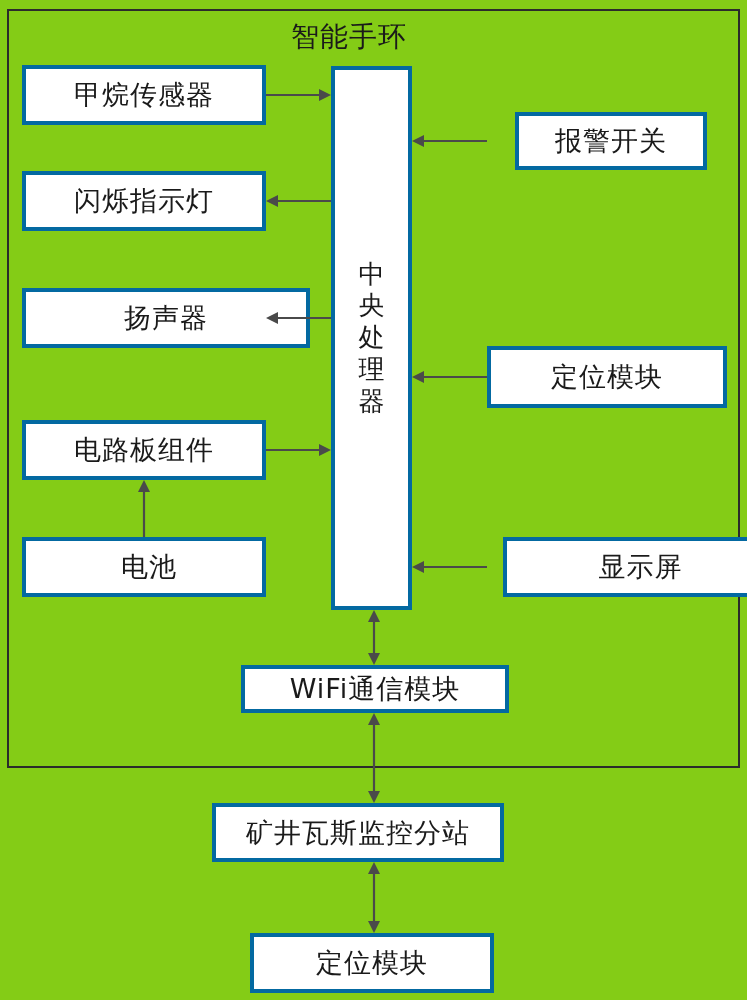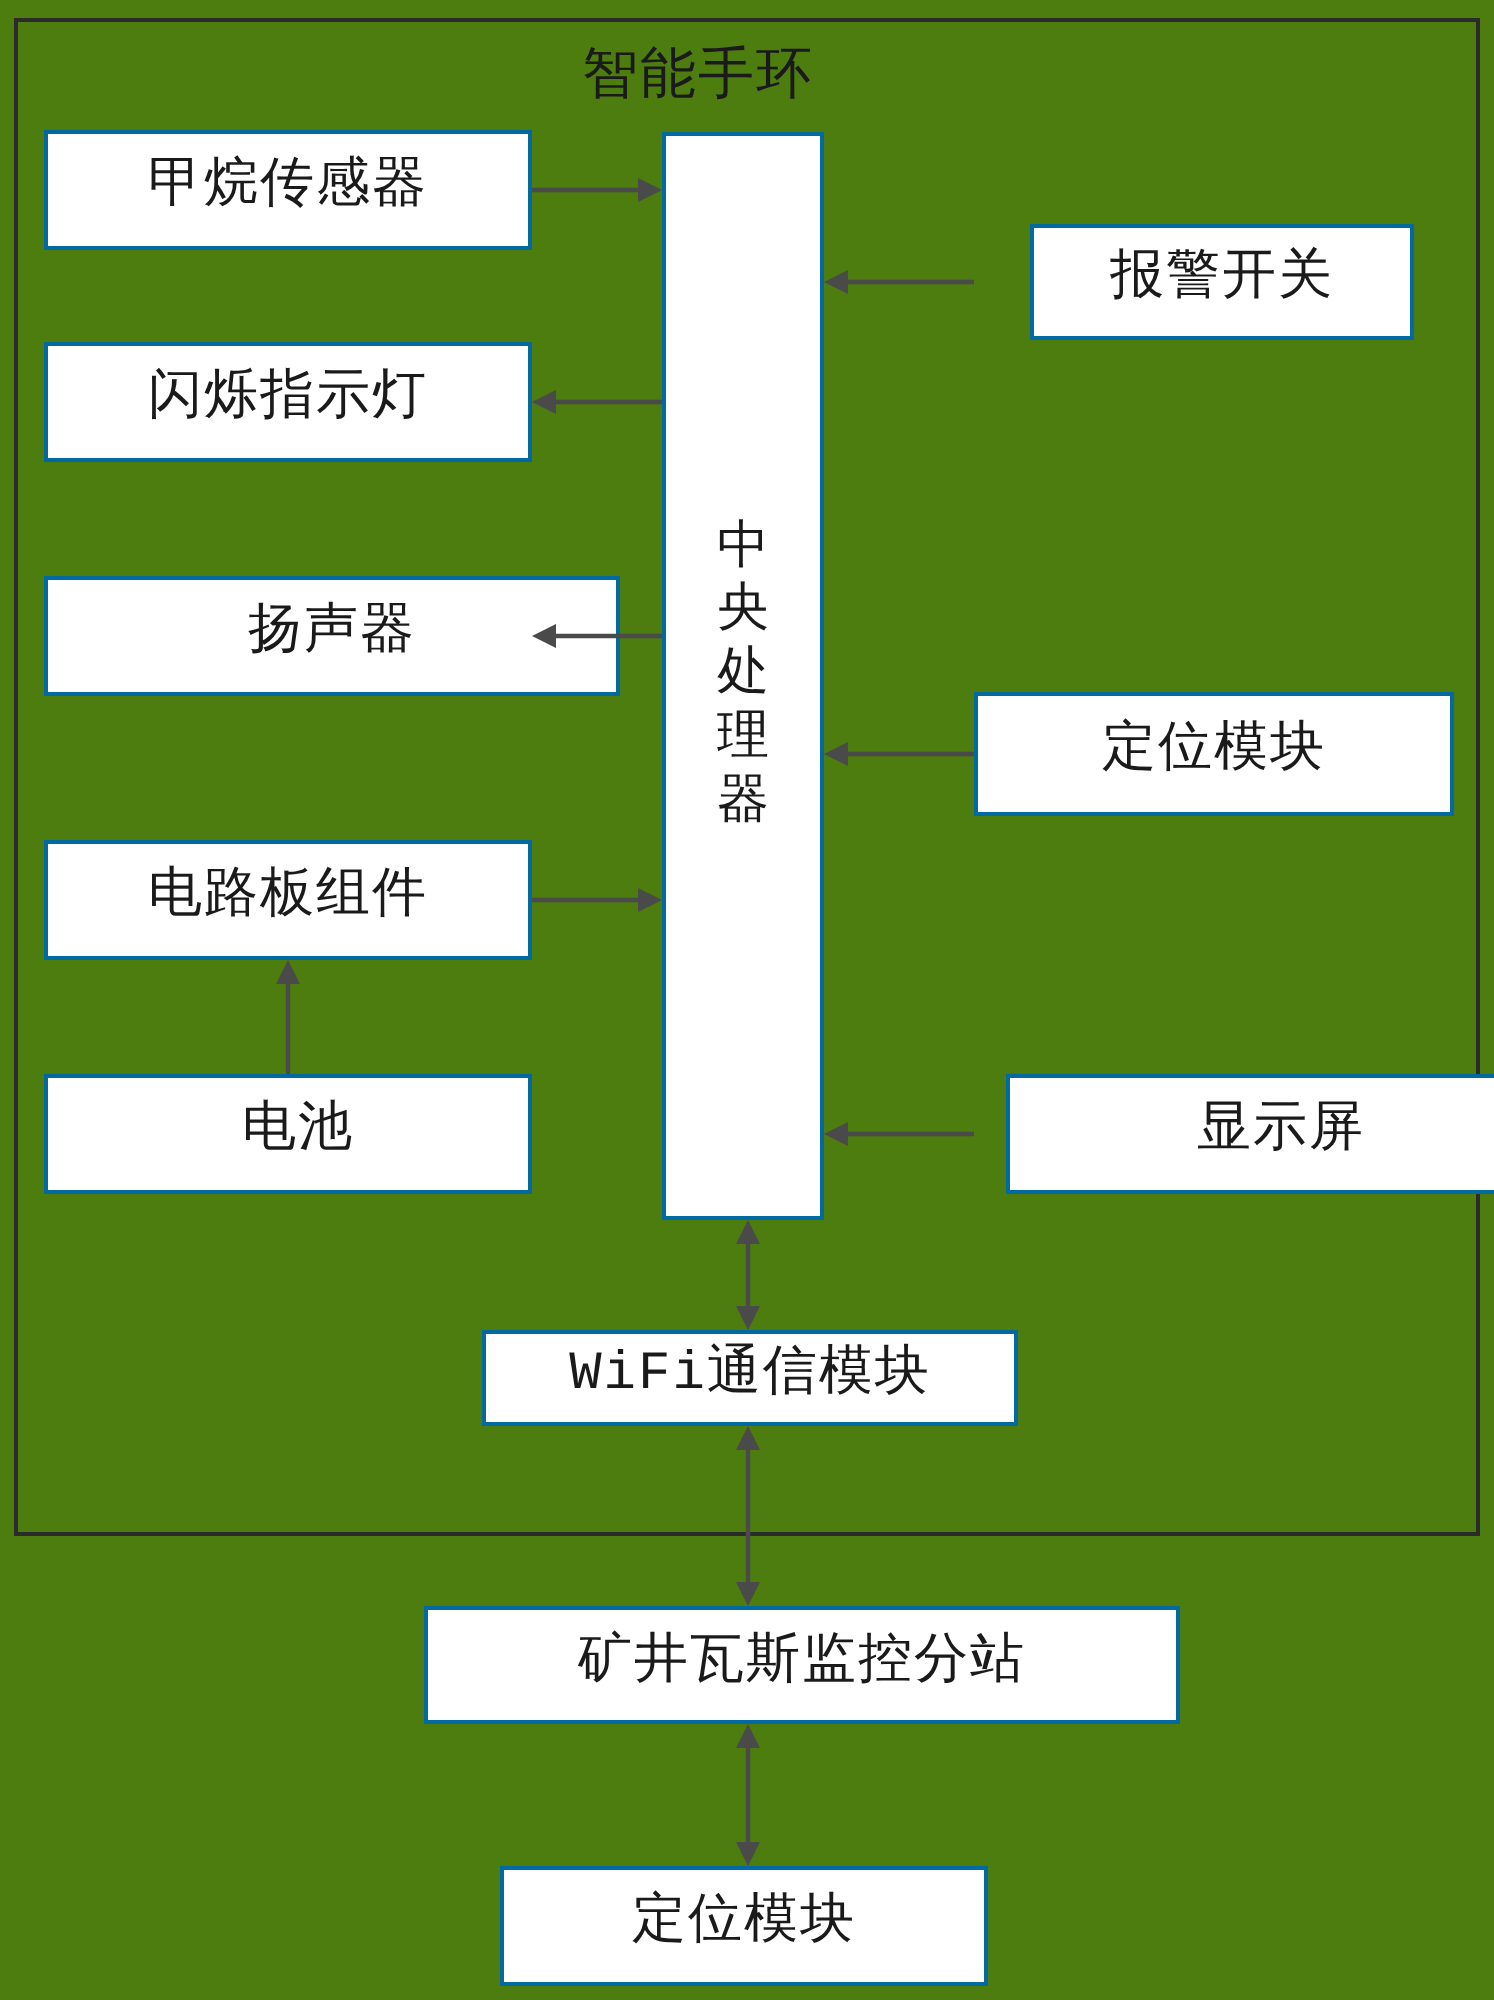--- a/index.html
+++ b/index.html
@@ -4,38 +4,37 @@
 <style>
   html, body {
     margin: 0;
     padding: 0;
     background: #ffffff;
   }
   #diagram {
     position: relative;
     width: 747px;
     height: 1000px;
-    background: #4d7c0f;
+    background: #84cc16;
     font-family: "DejaVu Sans", "Liberation Sans", sans-serif;
     overflow: hidden;
   }
   .node {
     position: absolute;
     box-sizing: border-box;
-    border: 2px solid #0369a1;
+    border: 4px solid #0369a1;
     background: #ffffff;
     display: flex;
     align-items: center;
     justify-content: center;
     color: #1a1a1a;
     font-size: 27px;
     line-height: 1.1;
     letter-spacing: 1px;
     white-space: nowrap;
-    font-family: Liberation Mono, monospace;
   }
   .enclosure {
     position: absolute;
     box-sizing: border-box;
     border: 2px solid #2b2b2b;
     background: transparent;
   }
   .title-label {
     position: absolute;
     color: #1a1a1a;
@@ -90,21 +89,21 @@
   </div>
 
   <div class="node" style="left:515px; top:112px; width:192px; height:58px;">报警开关</div>
 
   <div class="node" style="left:487px; top:346px; width:240px; height:62px;">定位模块</div>
 
   <div class="node" style="left:503px; top:537px; width:275px; height:60px;">显示屏</div>
 
   <div class="node" style="left:241px; top:665px; width:268px; height:48px;">WiFi通信模块</div>
 
-  <div class="node" style="left:212px; top:803px; width:378px; height:59px;">矿井瓦斯监控分站</div>
+  <div class="node" style="left:212px; top:803px; width:292px; height:59px;">矿井瓦斯监控分站</div>
 
   <div class="node" style="left:250px; top:933px; width:244px; height:60px;">定位模块</div>
 
   <svg class="edge" style="left:0; top:0; width:747px; height:1000px;">
 
     <g>
       <line x1="266" y1="95" x2="323" y2="95"></line>
       <polygon points="331,95 319,89 319,101"></polygon>
     </g>
 

